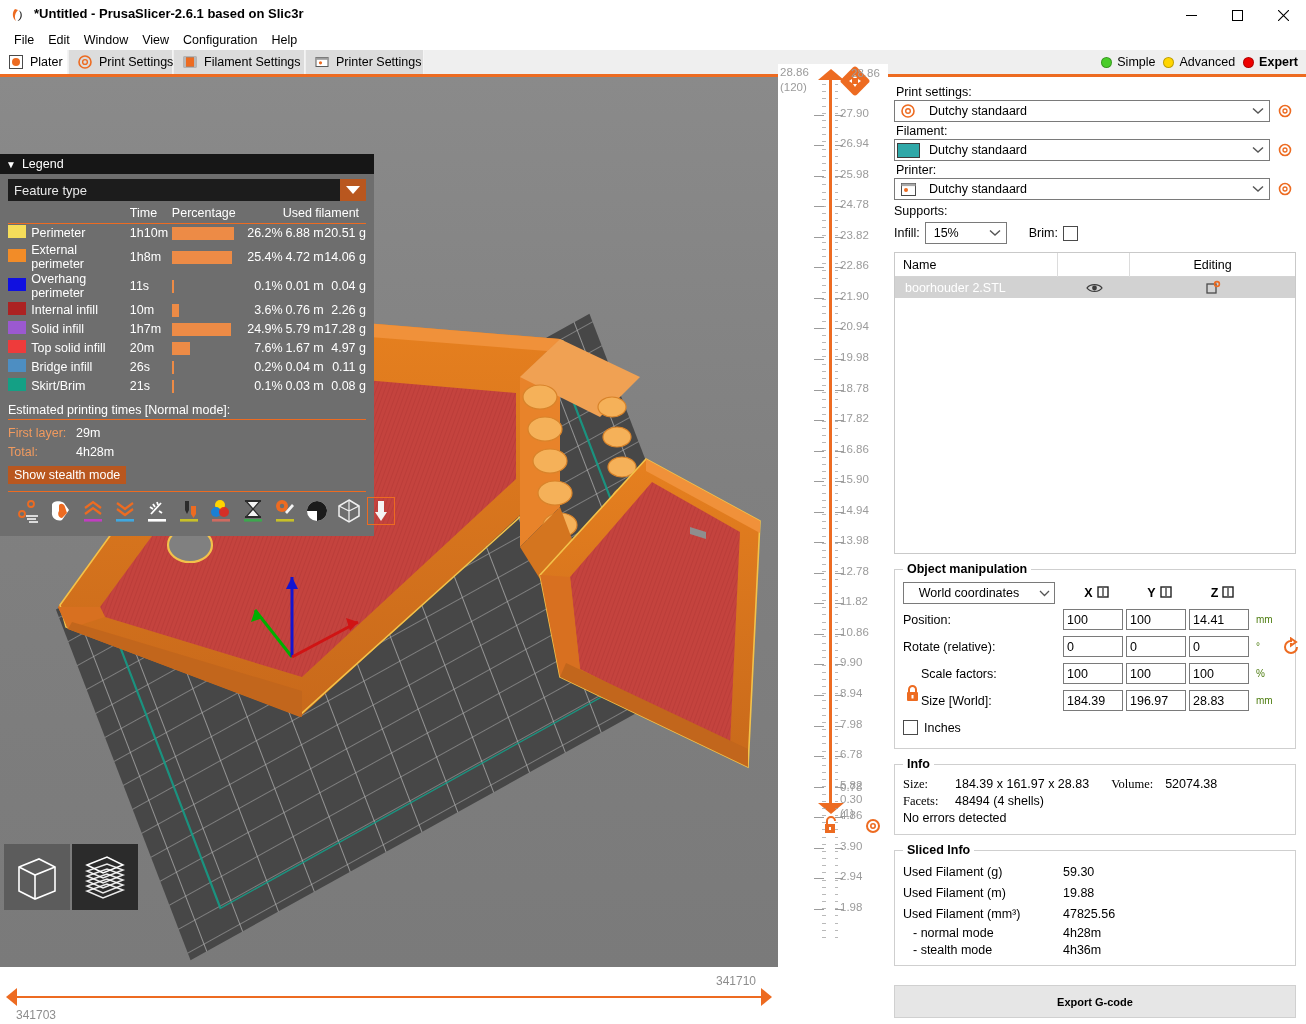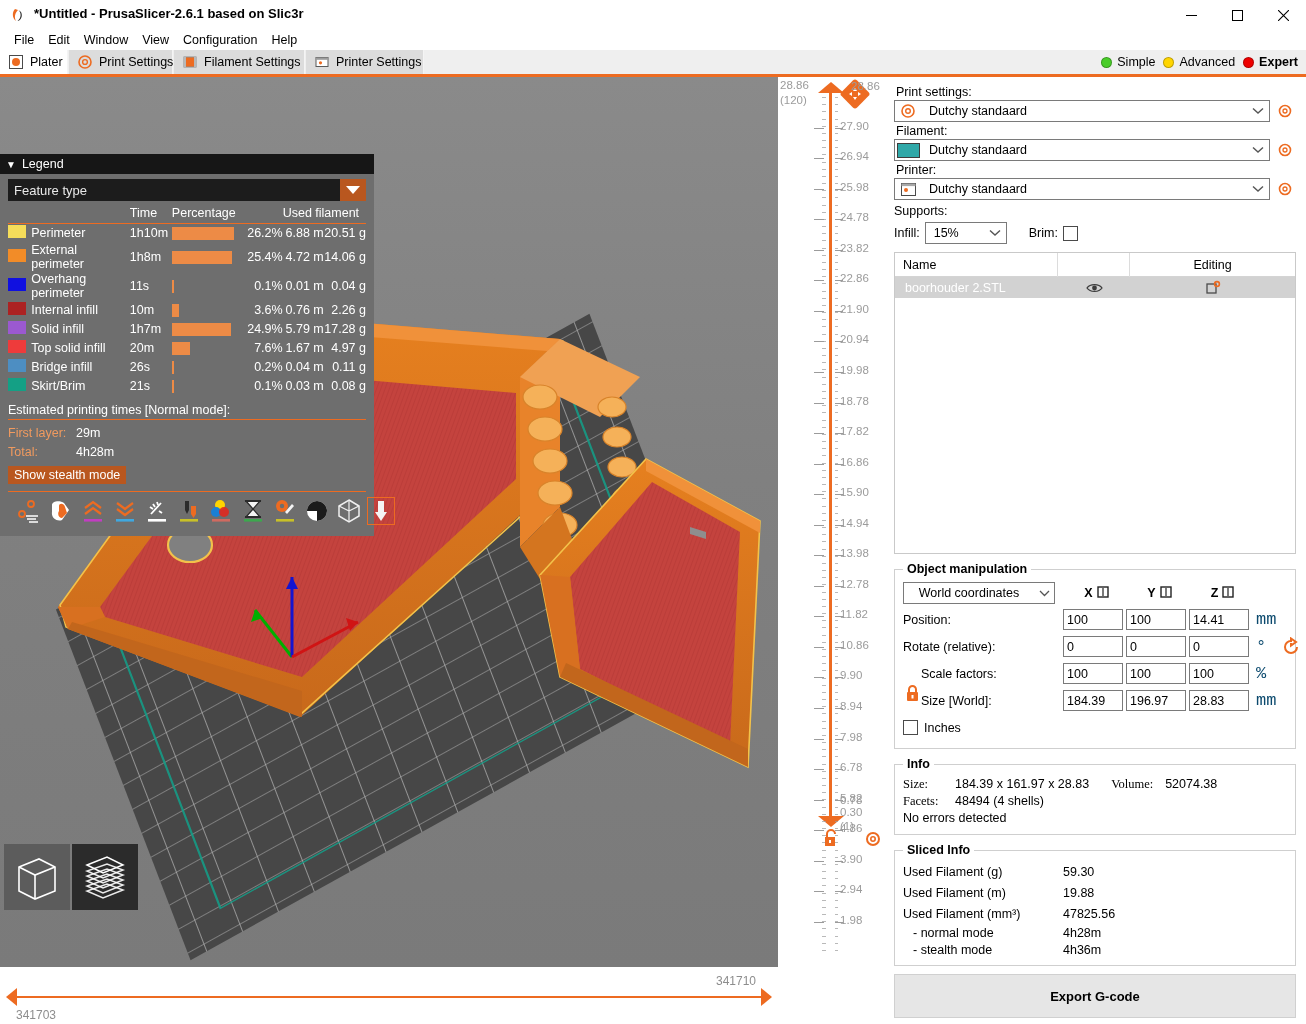--- a/index.html
+++ b/index.html
@@ -195,21 +195,21 @@
     display: flex; gap: 2px; z-index: 6;
   }
   .vmbtn {
     width: 66px; height: 66px; background: #5c5c5c;
     display: flex; align-items: center; justify-content: center;
   }
   .vmbtn.on { background: #2b2b2b; }
 
   
   .vslider {
-    position: absolute; left: 778px; top: 77px; width: 110px; height: 793px;
+    position: absolute; left: 778px; top: 64px; width: 110px; height: 793px;
     background: #ffffff;
   }
   .vs-track {
     position: absolute; left: 51px; top: 13px; width: 3px; bottom: 46px;
     background: #ed6b21;
   }
   .vs-tick {
     position: absolute; height: 1px; background: #9b9b9b;
   }
   .vs-label {
@@ -325,35 +325,35 @@
     display: flex; align-items: center; justify-content: center; gap: 4px;
   }
   .om-row { display: flex; align-items: center; height: 27px; }
   .om-row .rl { width: 160px; font-size: 12.5px; color: #000; }
   .om-row .rl.ind { padding-left: 18px; }
   .om-inp {
     width: 60px; height: 21px; border: 1px solid #7a7a7a; background: #fff;
     font-size: 12.5px; color: #000; padding-left: 3px; margin-right: 3px;
     display: flex; align-items: center;
   }
-  .om-unit { font-size: 17px; color: #0c4a6e; width: 28px; padding-left: 4px; font-family: Liberation Mono, monospace; }
+  .om-unit { font-size: 10px; color: #4d7c0f; width: 28px; padding-left: 4px; }
   .lock-ico { position: absolute; left: 2px; top: 104px; }
   .reset-ico { position: absolute; left: 378px; top: 57px; }
 
   .info-row { display: flex; font-size: 12.5px; color: #000; margin: 2px 0; }
   .info-row .k { width: 52px; font-family: Liberation Serif, serif; }
   .info-row .v { margin-right: 22px; }
   .sliced-row { display: flex; font-size: 12.5px; color: #000; height: 21px; align-items: center;}
   .sliced-row .k { width: 160px; }
 
   .export-btn {
-    position: absolute; left: 6px; right: 10px; bottom: 6px; height: 44px;
+    position: absolute; left: 6px; right: 10px; bottom: 6px; height: 33px;
     background: #e6e6e6; border: 1px solid #d0d0d0;
     display: flex; align-items: center; justify-content: center;
-    font-size: 13px; font-weight: bold; color: #000;
+    font-size: 11px; font-weight: bold; color: #000;
   }
 </style>
 </head>
 <body>
 
 <div id="app">
 
   <div class="titlebar">
     <span class="logo">
       <svg width="16" height="16" viewBox="0 0 16 16">

